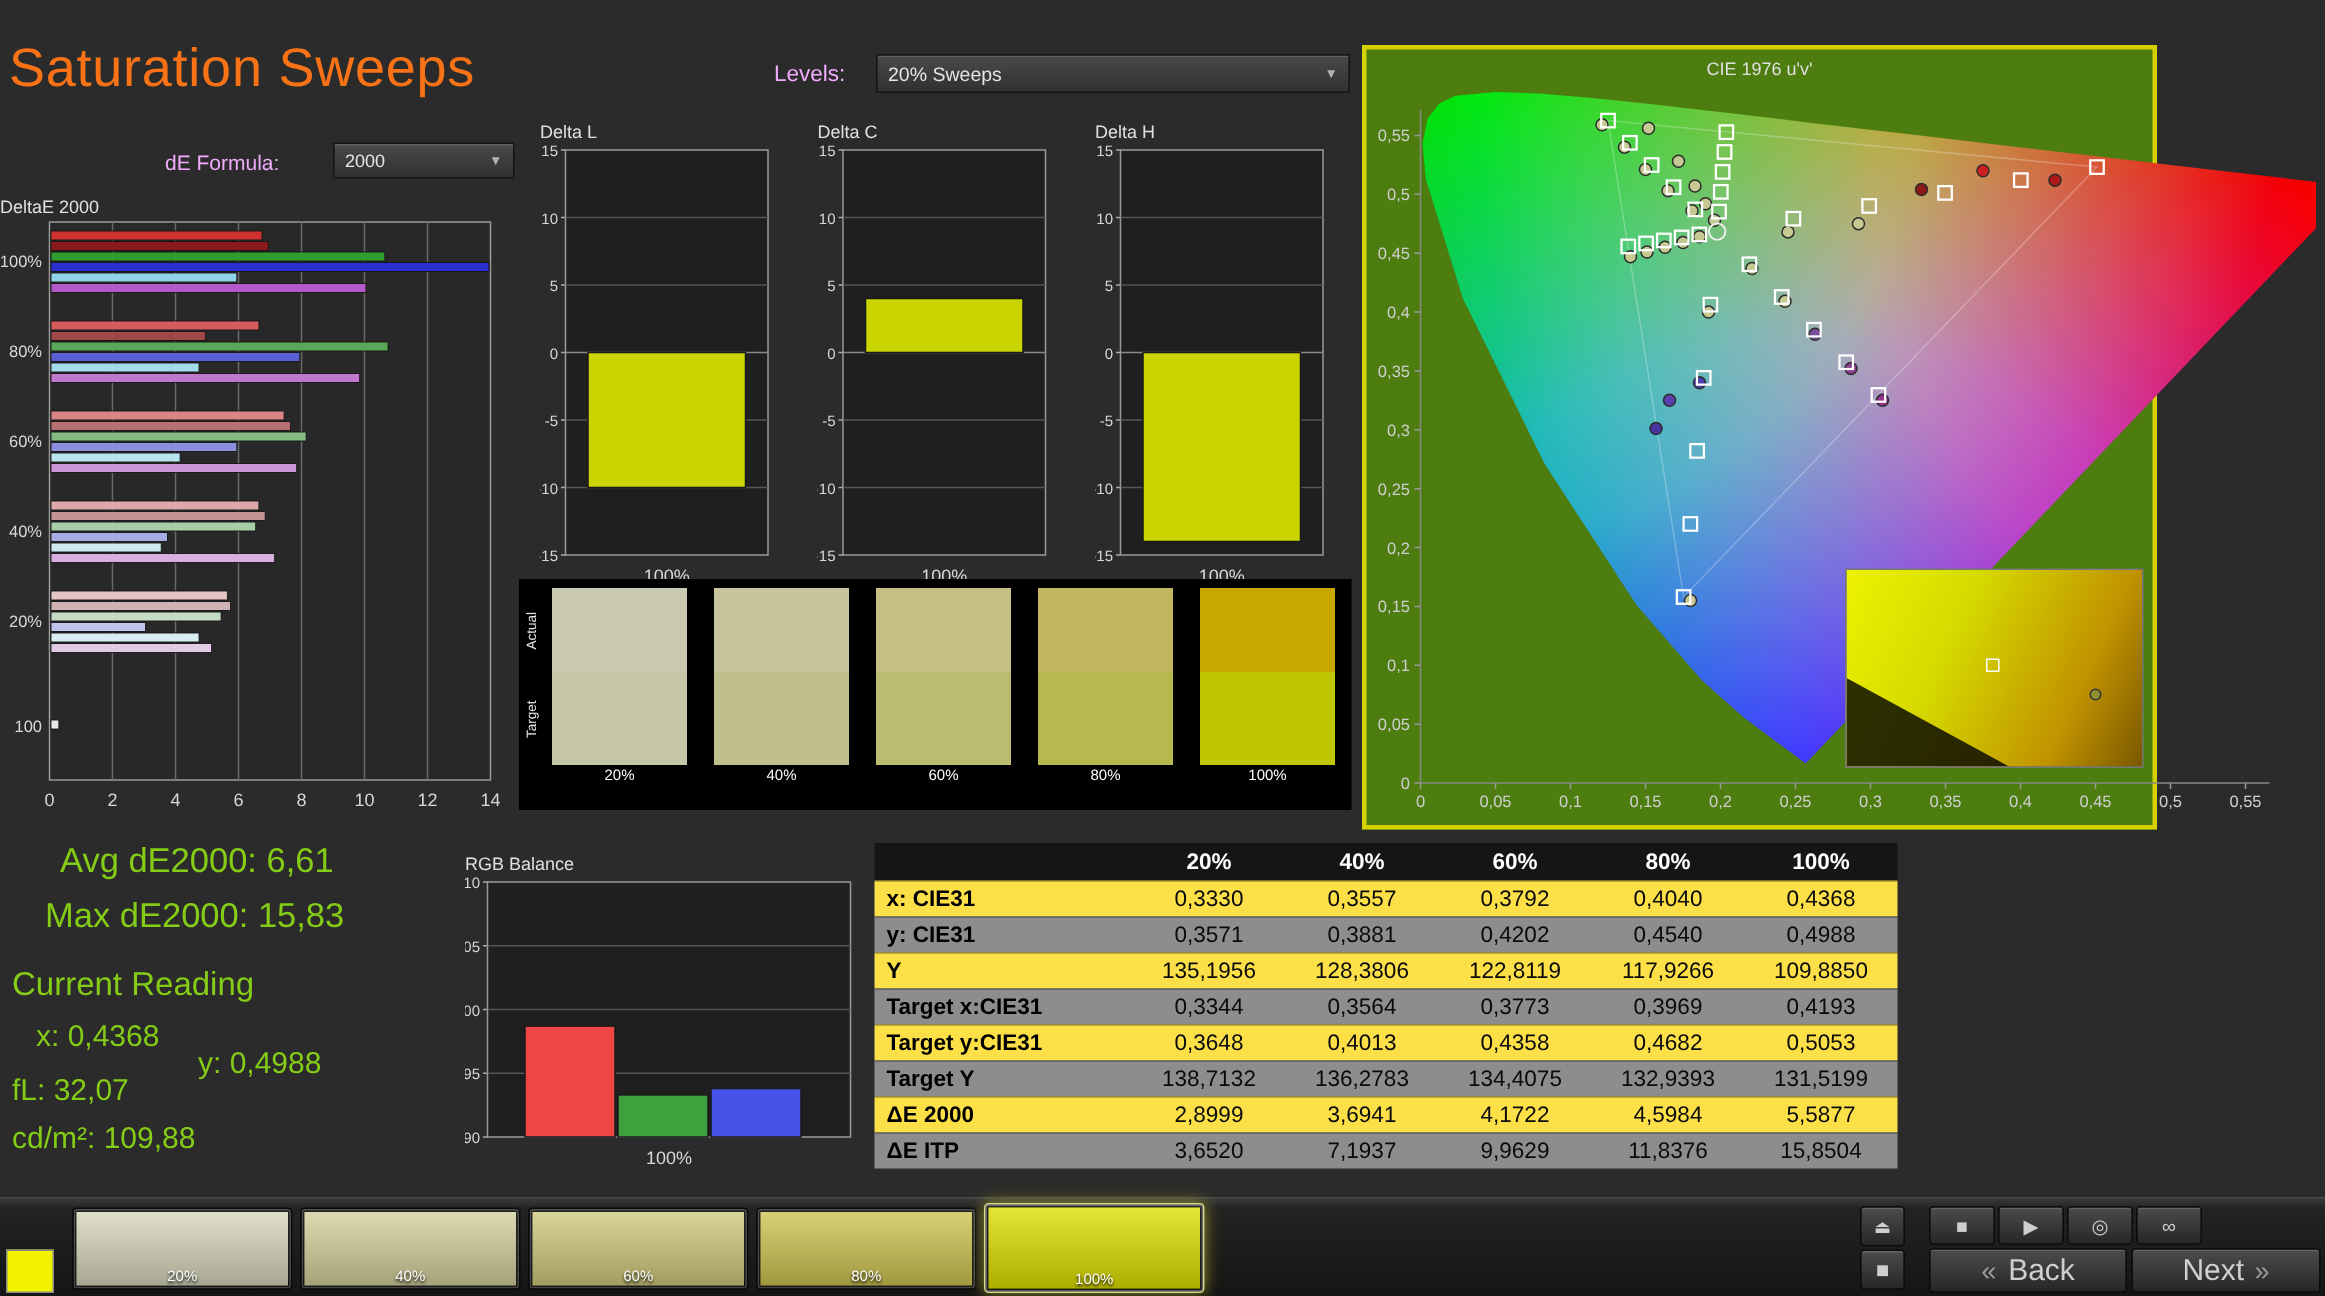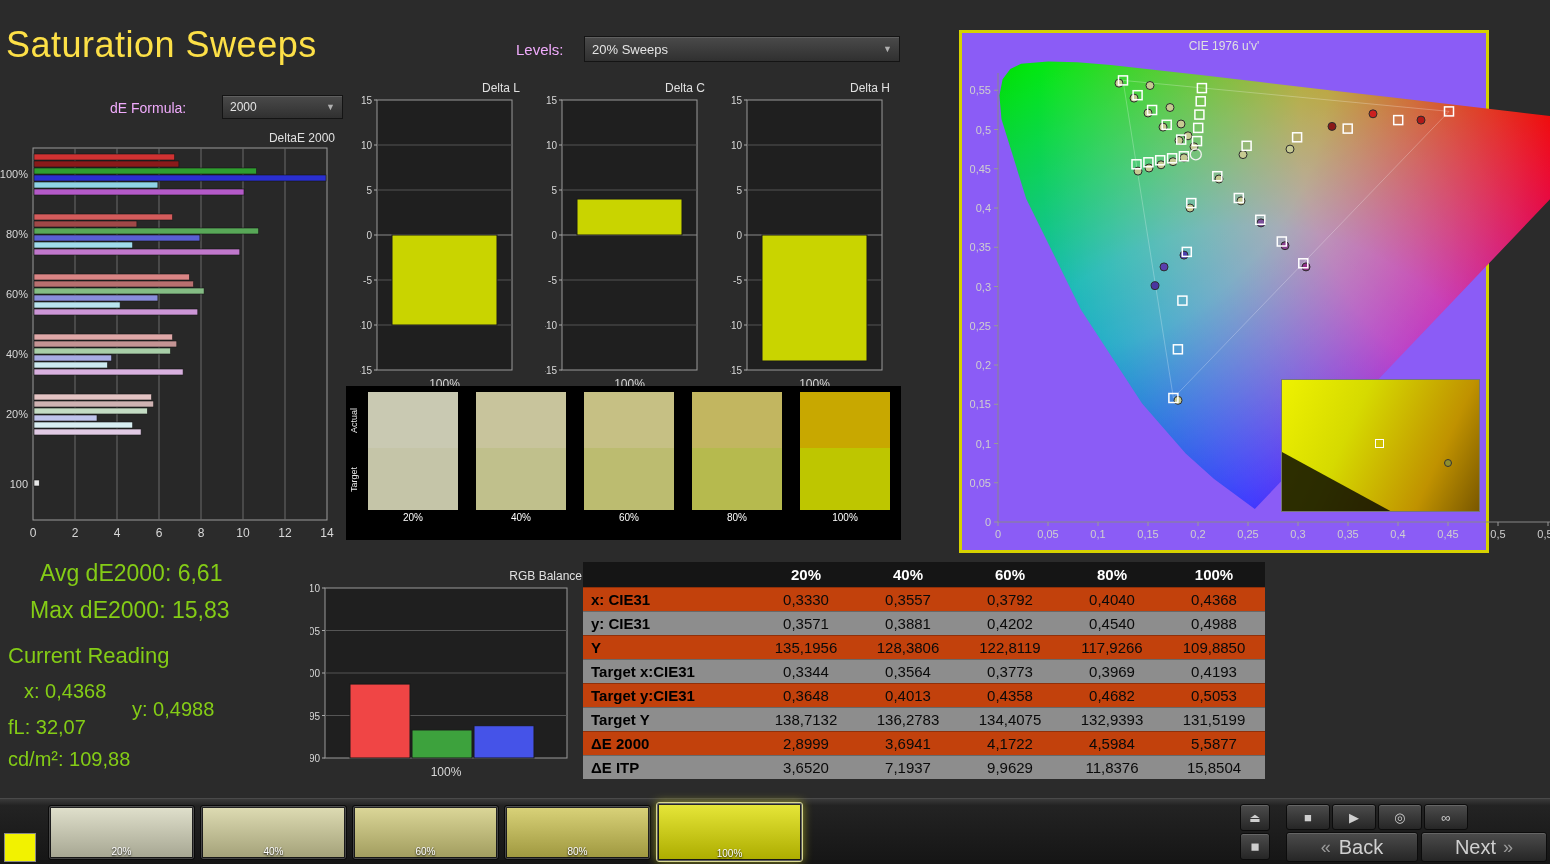--- a/index.html
+++ b/index.html
@@ -1,60 +1,60 @@
 <!DOCTYPE html>
 <html><head>
 <meta charset="utf-8">
 <style>
 *{box-sizing:border-box;margin:0;padding:0}
 body{background:#1d1d1d;font-family:"Liberation Sans",sans-serif}
 .app{position:relative;width:1550px;height:864px;background:#2b2b2b;overflow:hidden}
-.page-title{position:absolute;left:6px;top:24px;font-size:36px;color:#fde047;letter-spacing:.5px}
+.page-title{position:absolute;left:6px;top:24px;font-size:36px;color:#f97316;letter-spacing:.5px}
 .field-label{position:absolute;color:#f0abfc}
 .levels-label{left:516px;top:41px;font-size:15px}
 .formula-label{left:110px;top:100px;font-size:14px}
 .dropdown{position:absolute;display:flex;align-items:center;justify-content:space-between;background:linear-gradient(180deg,#4a4a4a,#303030);border:1px solid #141414;box-shadow:inset 0 1px 0 rgba(255,255,255,.12);color:#e4e4e4;font-size:13px;padding:0 7px;cursor:pointer}
 .levels-dd{left:584px;top:36px;width:316px;height:26px}
 .formula-dd{left:222px;top:95px;width:121px;height:24px;font-size:12px}
 .dd-arrow{font-size:9px;color:#b0b0b0;margin-left:8px}
 .chartbox{position:absolute}
-.chart-title{text-align:right;font-size:12px;color:#e0e0e0;height:16px;line-height:16px}
+.chart-title{text-align:left;font-size:12px;color:#e0e0e0;height:16px;line-height:16px}
 #deltae-box{left:0;top:130px;width:335px;height:412px}
 #dl-box{left:360px;top:80px;width:160px;height:312px}
 #dc-box{left:545px;top:80px;width:160px;height:312px}
 #dh-box{left:730px;top:80px;width:160px;height:312px}
 #rgb-box{left:310px;top:568px;width:272px;height:222px}
 svg text{font-family:"Liberation Sans",sans-serif}
 .swatch-panel{position:absolute;left:346px;top:386px;width:555px;height:154px;background:#000}
 .vlab{position:absolute;left:3px;writing-mode:vertical-rl;transform:rotate(180deg);font-size:9px;color:#e8e8e8;display:flex;align-items:center;justify-content:center}
 .vlab-actual{top:6px;height:56px}
 .vlab-target{top:62px;height:62px}
 .swatch-col{position:absolute;top:6px;width:90px}
 .swatch-actual{height:56px}
 .swatch-target{height:62px}
 .swatch-label{height:14px;font-size:10px;color:#fff;text-align:center;margin-top:2px}
-.cie-panel{position:absolute;left:959px;top:30px;width:530px;height:523px;background:#8b5cf6;border:3px solid #d6d200}
+.cie-panel{position:absolute;left:908px;top:30px;width:530px;height:523px;background:#4d7c0f;border:3px solid #d6d200}
 .cie-title{position:absolute;top:6px;left:0;width:100%;font-size:12px;color:#e0e0e0;text-align:center}
 #cie-svg{position:absolute;left:0;top:0}
 .cie-inset{position:absolute;right:6px;bottom:38px;width:199px;height:133px;border:1px solid #777;background:linear-gradient(115deg,#eef200 0%,#d6da00 35%,#c09200 75%,#7a5800 100%)}
 .cie-inset .dark{position:absolute;inset:0;background:#000;clip-path:polygon(0 55%,55% 100%,0 100%);opacity:.8}
 .inset-square{position:absolute;width:9px;height:9px;border:1.5px solid #fff}
 .inset-dot{position:absolute;width:8px;height:8px;border-radius:50%;background:#8f8f2f;border:1px solid #333}
 .stat{position:absolute;color:#84cc16}
 #avg-stat{left:40px;top:560px;font-size:23px}
 #max-stat{left:30px;top:597px;font-size:23px}
 #cr-title{left:8px;top:643px;font-size:22px}
 #cr-x{left:24px;top:680px;font-size:20px}
 #cr-y{left:132px;top:698px;font-size:20px}
 #cr-fl{left:8px;top:716px;font-size:20px}
 #cr-cd{left:8px;top:748px;font-size:20px}
 .data-table{position:absolute;left:583px;top:562px;width:682px;font-size:15px}
 .trow{display:grid;grid-template-columns:172px repeat(5,102px);height:24px;line-height:24px;border-top:1px solid rgba(0,0,0,.25)}
 .thead{background:#151515;color:#fff;font-weight:bold;height:25px;line-height:25px;border-top:none}
-.odd{background:#c2410c}
+.odd{background:#fde047}
 .even{background:#8d8d8d}
 .tcell{overflow:hidden;white-space:nowrap}
 .tlabel{padding-left:8px;font-weight:bold;color:#000;text-align:left}
 .tval{text-align:center;color:#0a0a0a}
 .thead .tval{color:#fff}
 .bottom-bar{position:absolute;left:0;top:798px;width:1550px;height:66px;background:linear-gradient(180deg,#3a3a3a 0%,#232323 10%,#151515 100%);border-top:1px solid #4a4a4a}
 .corner-swatch{position:absolute;left:4px;top:34px;width:32px;height:29px;border:1px solid #888}
 .patch{position:absolute;top:6px;height:55px;width:147px;border:1px solid #0a0a0a;border-radius:3px;cursor:pointer;box-shadow:inset 0 0 0 1px rgba(255,255,255,.2)}
 .patch.selected{top:3px;height:60px;border-color:#d8d890;box-shadow:0 0 10px rgba(235,235,40,.55),inset 0 0 0 1px rgba(255,255,255,.3)}
 .patch-swatch{position:absolute;inset:2px;background-image:linear-gradient(180deg,rgba(255,255,255,.22),rgba(0,0,0,.22))}

